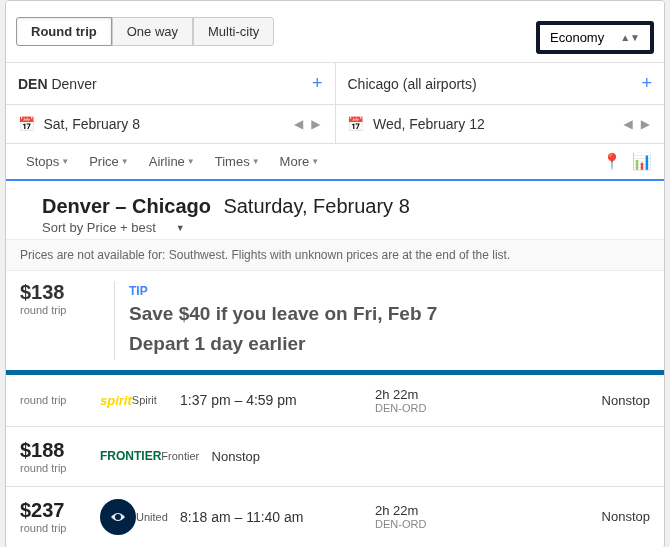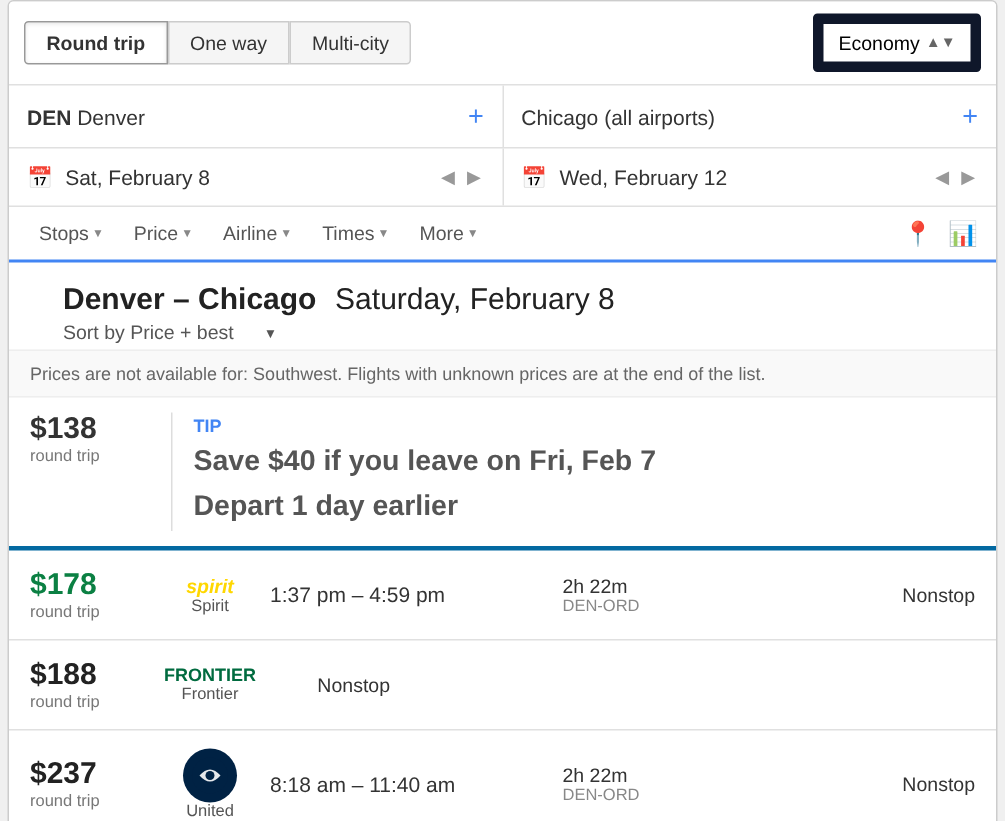--- a/index.html
+++ b/index.html
@@ -6,21 +6,21 @@
     body { background: #f0f0f0; display: flex; justify-content: center; align-items: center; min-height: 100vh; }
     .container { width: 660px; background: #fff; border: 1px solid #ccc; border-radius: 4px; overflow: hidden; }
 
     
     .top-bar { display: flex; align-items: center; padding: 8px 10px; background: #fff; border-bottom: 1px solid #e0e0e0; justify-content: space-between; }
     .trip-type-buttons { display: flex; gap: 0; }
     .trip-btn { padding: 6px 14px; border: 1px solid #ccc; background: #f5f5f5; cursor: pointer; font-size: 13px; color: #333; }
     .trip-btn:first-child { border-radius: 3px 0 0 3px; }
     .trip-btn:last-child { border-radius: 0 3px 3px 0; }
     .trip-btn.active { background: #fff; border-color: #999; font-weight: bold; box-shadow: inset 0 1px 3px rgba(0,0,0,0.1); }
-    .economy-select { display: flex; align-items: center; gap: 4px; padding: 5px 10px; border: 7px solid #0f172a; border-radius: 3px; font-size: 13px; cursor: pointer; background: #fff; }
+    .economy-select { display: flex; align-items: center; gap: 16px; padding: 5px 10px; border: 4px solid #0f172a; border-radius: 3px; font-size: 13px; cursor: pointer; background: #fff; margin-top: 12px; }
     .economy-select .chevron { font-size: 10px; color: #666; }
 
     
     .search-row { display: flex; border-bottom: 1px solid #e0e0e0; }
     .search-field { flex: 1; padding: 10px 12px; border-right: 1px solid #e0e0e0; display: flex; align-items: center; justify-content: space-between; font-size: 14px; color: #333; }
     .search-field:last-child { border-right: none; }
     .plus-icon { color: #4285f4; font-size: 18px; cursor: pointer; }
 
     
     .date-row { display: flex; border-bottom: 1px solid #e0e0e0; }
@@ -39,36 +39,36 @@
 
     
     .results-header { padding: 14px 14px 4px; margin-left: 22px; }
     .results-subtitle { font-size: 13px; color: #555; margin-top: 2px; display: flex; align-items: center; gap: 20px; cursor: pointer; }
     .sort-caret { font-size: 9px; color: #555; }
 
     
     .price-disclaimer { padding: 8px 14px; background: #f9f9f9; border-top: 1px solid #eee; border-bottom: 1px solid #eee; font-size: 12px; color: #666; }
 
     
-    .tip-box { display: flex; align-items: flex-start; padding: 10px 14px; border-bottom: 3px solid #0369a1; }
+    .tip-box { display: flex; align-items: flex-start; padding: 10px 14px; border-bottom: 5px solid #0369a1; }
     .tip-divider { width: 1px; background: #ddd; margin: 0 14px; align-self: stretch; }
     .tip-badge { color: #4285f4; font-weight: bold; font-size: 12px; margin-right: 6px; }
     .tip-text { font-size: 19px; color: #555; line-height: 1.6; font-weight: bold; }
 
     
     .best-flights-header { display: flex; align-items: center; gap: 10px; padding: 10px 14px 6px; background: #f5f5f5; border-bottom: 1px solid #e0e0e0; }
     .best-flights-label { font-size: 14px; font-weight: bold; color: #333; }
     .learn-more-link { font-size: 13px; color: #1a73e8; cursor: pointer; text-decoration: none; }
 
     
     .flight-row { display: flex; align-items: center; padding: 12px 14px; border-bottom: 1px solid #e0e0e0; cursor: pointer; }
     .flight-price { min-width: 80px; }
     .flight-price .amount { font-size: 20px; font-weight: bold; color: #222; }
     .flight-price .rt { font-size: 11px; color: #777; }
-    .flight-airline { width: 80px; display: flex; flex-direction: column; align-items: center; }
+    .flight-airline { width: 80px; display: flex; flex-direction: row; align-items: center; }
     .airline-name { font-size: 11px; color: #555; }
     .flight-times { flex: 1; font-size: 14px; color: #333; }
     .flight-duration { flex: 1; }
     .flight-stops { font-size: 13px; color: #333; min-width: 80px; text-align: right; }
 
     
     .spirit-logo { color: #FFD700; font-weight: 900; font-size: 13px; font-style: italic; }
     .frontier-logo { color: #006B3F; font-weight: 900; font-size: 12px; }
     .united-logo { width: 36px; height: 36px; background: #002244; border-radius: 50%; display: flex; align-items: center; justify-content: center; }
     .united-logo svg { width: 28px; height: 28px; fill: white; }
@@ -160,21 +160,20 @@
       <div class="tip-text">
         <div>Save $40 if you leave on Fri, Feb 7</div>
         <div>Depart 1 day earlier</div>
       </div>
     </div>
   </div>
 
 
   <div class="flight-row">
     <div class="flight-price">
-      <div class="amount" style="color: rgb(11, 128, 67);">$178</div>
       <div class="rt">round trip</div>
     </div>
     <div class="flight-airline">
       <span class="spirit-logo">spirit</span>
       <span class="airline-name">Spirit</span>
     </div>
     <div class="flight-times">
       <div>1:37 pm – 4:59 pm</div>
     </div>
     <div class="flight-duration">

